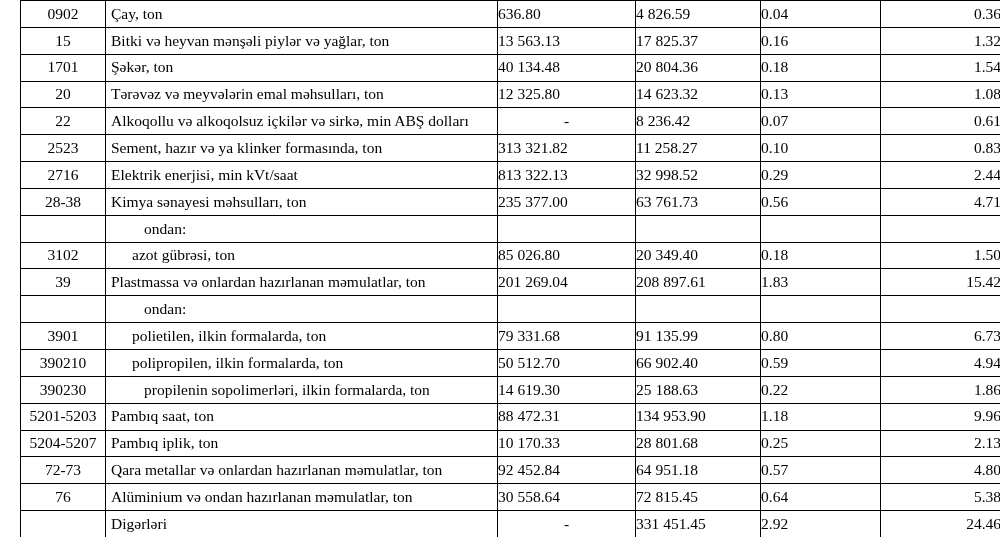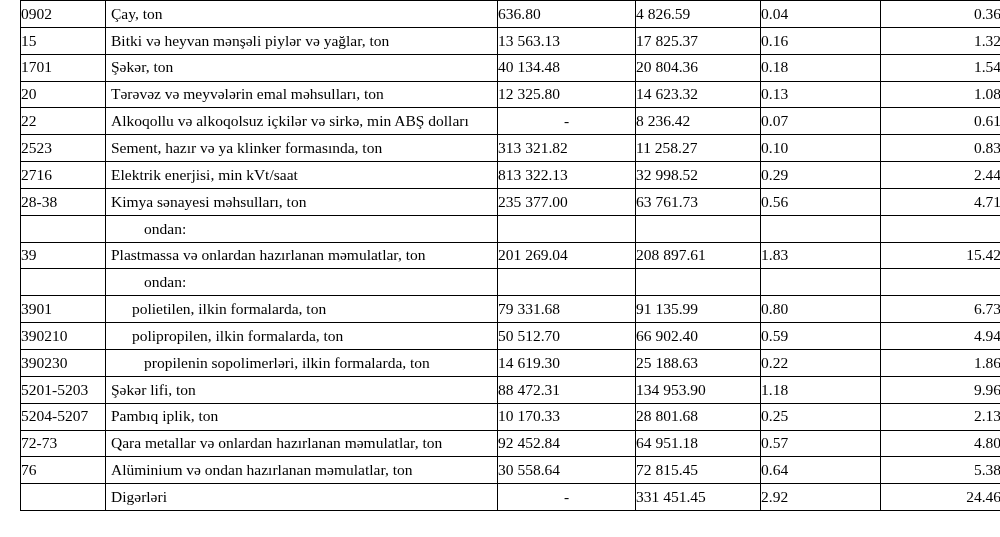--- a/index.html
+++ b/index.html
@@ -33,21 +33,21 @@
   }
   table.trade-table td {
     border: 1px solid #000000;
     font-size: 15.5px;
     line-height: 1.05;
     padding: 0;
     vertical-align: middle;
     white-space: nowrap;
     overflow: hidden;
   }
-  td.col-code { text-align: left; padding-left: 3px; }
+  td.col-code { text-align: center; padding-left: 3px; }
   td.col-name { text-align: left; }
   td.col-name.indent0 { padding-left: 5px; margin-left: 32px; }
   td.col-name.indent1 { padding-left: 26px; }
   td.col-name.indent2 { padding-left: 38px; }
   td.col-qty { text-align: left; padding-right: 10px; }
   td.col-val { text-align: left; padding-right: 7px; }
   td.col-p1  { text-align: left; padding-right: 18px; }
   td.col-p2  { text-align: right; padding-right: 18px; margin-left: 43px; }
   td.dash { text-align: center; padding-right: 0; padding-left: 0; }
 </style>
@@ -131,20 +131,28 @@
         </tr>
         <tr>
           <td class="col-code"></td>
           <td class="col-name indent2">ondan:</td>
           <td class="col-qty"></td>
           <td class="col-val"></td>
           <td class="col-p1"></td>
           <td class="col-p2"></td>
         </tr>
         <tr>
+          <td class="col-code">3102</td>
+          <td class="col-name indent1">azot gübrəsi, ton</td>
+          <td class="col-qty">85 026.80</td>
+          <td class="col-val">20 349.40</td>
+          <td class="col-p1">0.18</td>
+          <td class="col-p2">1.50</td>
+        </tr>
+        <tr>
           <td class="col-code">39</td>
           <td class="col-name indent0">Plastmassa və onlardan hazırlanan məmulatlar, ton</td>
           <td class="col-qty">201 269.04</td>
           <td class="col-val">208 897.61</td>
           <td class="col-p1">1.83</td>
           <td class="col-p2">15.42</td>
         </tr>
         <tr>
           <td class="col-code"></td>
           <td class="col-name indent2">ondan:</td>
@@ -172,21 +180,21 @@
         <tr>
           <td class="col-code">390230</td>
           <td class="col-name indent2">propilenin sopolimerləri, ilkin formalarda, ton</td>
           <td class="col-qty">14 619.30</td>
           <td class="col-val">25 188.63</td>
           <td class="col-p1">0.22</td>
           <td class="col-p2">1.86</td>
         </tr>
         <tr>
           <td class="col-code">5201-5203</td>
-          <td class="col-name indent0">Şəkər lifi, ton</td>
+          <td class="col-name indent0">Pambıq saat, ton</td>
           <td class="col-qty">88 472.31</td>
           <td class="col-val">134 953.90</td>
           <td class="col-p1">1.18</td>
           <td class="col-p2">9.96</td>
         </tr>
         <tr>
           <td class="col-code">5204-5207</td>
           <td class="col-name indent0">Pambıq iplik, ton</td>
           <td class="col-qty">10 170.33</td>
           <td class="col-val">28 801.68</td>

